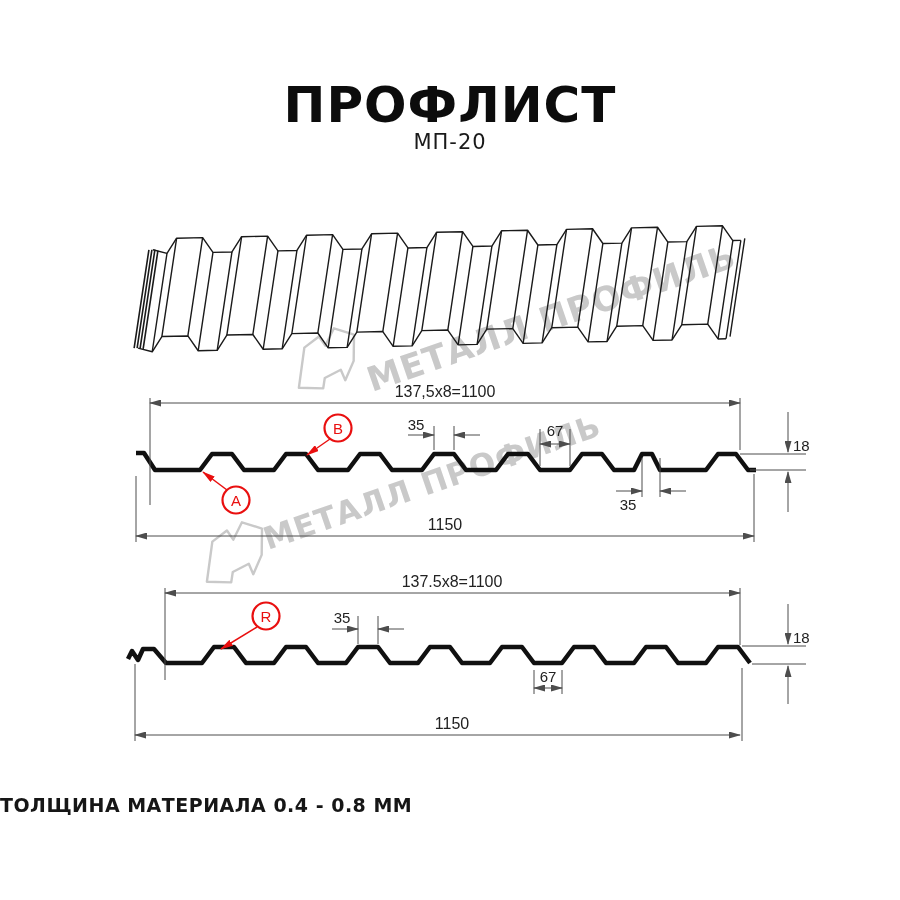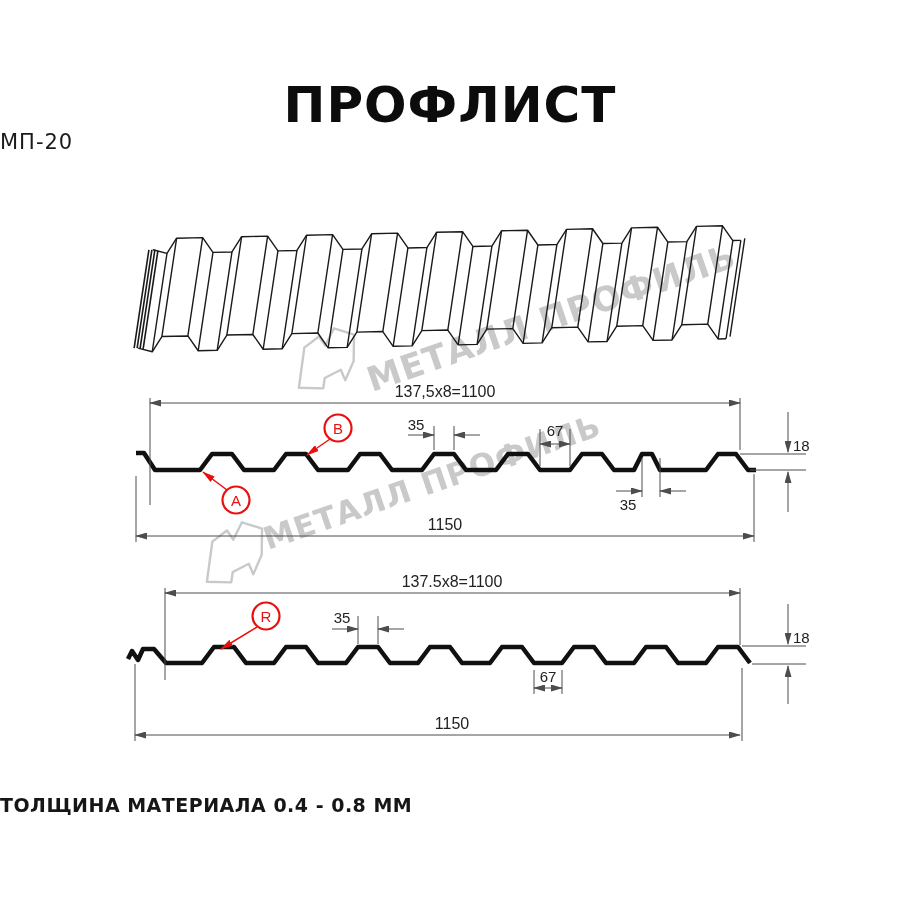--- a/index.html
+++ b/index.html
@@ -6,21 +6,21 @@
   body{
     width:900px;height:900px;background:#ffffff;position:relative;overflow:hidden;
     font-family:"Liberation Sans",sans-serif;
   }
   .title{
     position:absolute;left:0;top:76px;width:900px;text-align:center;
     font-family:"DejaVu Sans",sans-serif;font-weight:bold;font-size:50px;
     color:#0c0c0c;letter-spacing:1px;
   }
   .subtitle{
-    position:absolute;left:0;top:130px;width:900px;text-align:left;
+    position:absolute;left:0;top:130px;width:900px;text-align:center;
     font-family:"DejaVu Sans",sans-serif;font-size:21px;color:#1a1a1a;letter-spacing:1px;
   }
   .footer-note{
     position:absolute;left:0;top:794px;width:900px;text-align:left;
     font-family:"DejaVu Sans",sans-serif;font-weight:bold;font-size:19px;
     color:#161616;letter-spacing:.5px;
   }
   svg{position:absolute;left:0;top:0;}
   .dim-text{font-family:"Liberation Sans",sans-serif;font-size:16px;fill:#222222;}
   .dim-text-s{font-family:"Liberation Sans",sans-serif;font-size:15px;fill:#222222;}

